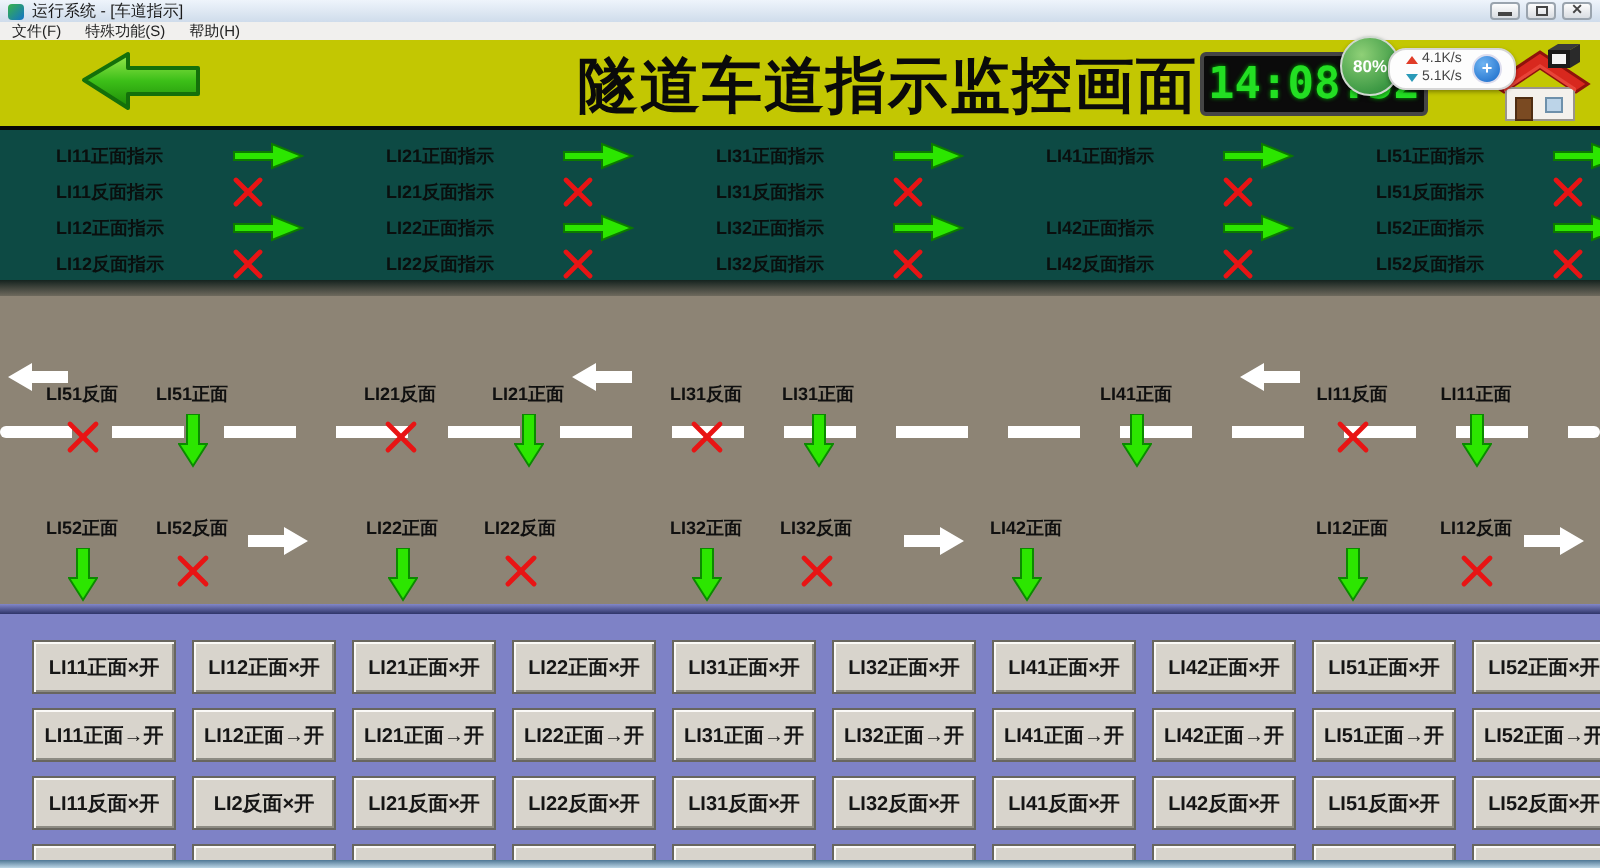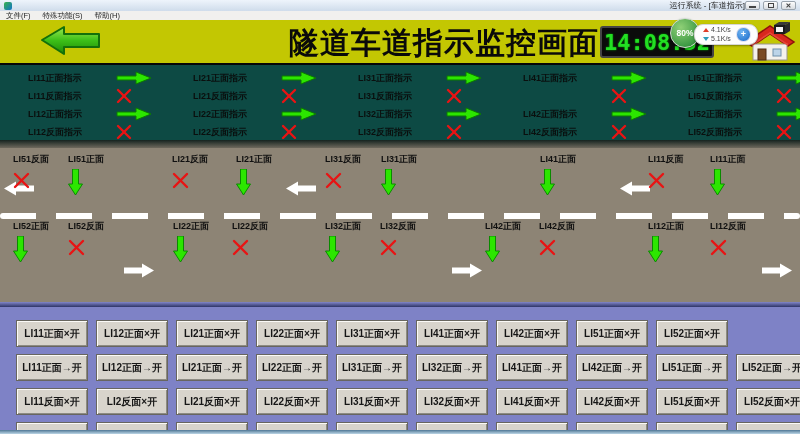--- a/index.html
+++ b/index.html
@@ -4,21 +4,21 @@
 <style>
   html,body{margin:0;padding:0;}
   body{font-family:"Liberation Sans",sans-serif;}
   #screen{position:relative;width:800px;height:434px;overflow:hidden;background:#c3c702;}
 
   
   .titlebar{position:absolute;top:0;left:0;right:0;height:11px;
     background:linear-gradient(#eef4fb,#cfdcEB);border-bottom:1px solid #98a7b8;
     display:flex;align-items:center;font-size:8px;color:#1a1a1a;}
   .app-icon{width:8px;height:8px;margin:0 4px 0 4px;background:linear-gradient(135deg,#38b24a,#1273c8);border-radius:2px;}
-  .win-title{flex:1;line-height:11px;text-align:right;}
+  .win-title{flex:1;line-height:11px;}
   .win-btns{display:flex;gap:3px;margin-right:4px;}
   .win-btn{width:15px;height:9px;background:linear-gradient(#fdfdfd,#d9dde2);border:1px solid #9aa4ae;border-radius:2px;
     display:flex;align-items:center;justify-content:center;box-sizing:border-box;cursor:pointer;}
   .glyph-min{width:7px;height:2px;background:#444;margin-top:3px;}
   .glyph-restore{width:6px;height:5px;border:1px solid #444;box-sizing:border-box;}
   .glyph-close{font-size:7px;line-height:7px;color:#444;font-weight:bold;}
 
   
   .menubar{position:absolute;top:11px;left:0;right:0;height:9px;background:#f1f0ee;border-bottom:1px solid #d8d6d2;
     display:flex;gap:12px;align-items:center;padding-left:6px;font-size:7.5px;color:#222;}
@@ -57,21 +57,21 @@
   .status-icon{margin-left:4px;display:flex;align-items:center;}
   .status-cell .s-arrow,.status-cell .s-x{display:none;}
   .status-cell.state-arrow .s-arrow{display:block;}
   .status-cell.state-x .s-x{display:block;}
   .road-top-edge{position:absolute;top:140px;left:0;right:0;height:8px;background:linear-gradient(#15231f,#6e695d);}
 
   
   .road{position:absolute;top:148px;left:0;right:0;height:154px;background:#8d8475;}
   .center-line{position:absolute;top:65px;left:0;right:0;height:6px;
     background:repeating-linear-gradient(90deg,#fff 0 36px,rgba(0,0,0,0) 36px 56px);border-radius:3px;}
-  .road-sign{position:absolute;width:56px;display:flex;flex-direction:column;align-items:flex-start;}
+  .road-sign{position:absolute;width:56px;display:flex;flex-direction:column;align-items:center;margin-top:38px;}
   .road-sign.lane-top{top:5px;}
   .road-sign.lane-bottom{top:72px;}
   .road-label{font-size:9px;font-weight:bold;color:#101010;white-space:nowrap;}
   .road-icon{margin-top:3px;height:28px;display:flex;align-items:flex-start;justify-content:center;}
   .road-sign .i-down,.road-sign .i-x{display:none;}
   .road-sign.state-down .i-down{display:block;}
   .road-sign.state-x .i-x{display:block;margin-top:3px;}
   .white-arrow{position:absolute;}
   .white-arrow.lane-top{top:33px;}
   .white-arrow.lane-bottom{top:115px;}
@@ -536,30 +536,20 @@
   </div>
       <div class="road-sign lane-bottom state-down" style="left: 485px;">
     <span class="road-label">LI42正面</span>
     <span class="road-icon">
       <svg class="i-down" width="15" height="27" viewBox="0 0 15 27">
         <polygon points="4.5,0 10.5,0 10.5,15 14.5,15 7.5,26 0.5,15 4.5,15" fill="#2ce600" stroke="#0b8a00" stroke-width="1"></polygon>
       </svg>
 
     </span>
   </div>
-      <div class="road-sign lane-bottom state-x" style="left: 539px;">
-    <span class="road-label">LI42反面</span>
-    <span class="road-icon">
-
-      <svg class="i-x" width="17" height="17" viewBox="0 0 17 17">
-        <line x1="2" y1="2" x2="15" y2="15" stroke="#e81414" stroke-width="2.4" stroke-linecap="round"></line>
-        <line x1="15" y1="2" x2="2" y2="15" stroke="#e81414" stroke-width="2.4" stroke-linecap="round"></line>
-      </svg>
-    </span>
-  </div>
       <div class="road-sign lane-bottom state-down" style="left: 648px;">
     <span class="road-label">LI12正面</span>
     <span class="road-icon">
       <svg class="i-down" width="15" height="27" viewBox="0 0 15 27">
         <polygon points="4.5,0 10.5,0 10.5,15 14.5,15 7.5,26 0.5,15 4.5,15" fill="#2ce600" stroke="#0b8a00" stroke-width="1"></polygon>
       </svg>
 
     </span>
   </div>
       <div class="road-sign lane-bottom state-x" style="left: 710px;">
@@ -581,20 +571,21 @@
     </div>
 
   <div class="divider-navy"></div>
   <div class="btn-panel">
       <div class="btn-row r0">
         <button class="ctl-btn">LI11正面×开</button>
         <button class="ctl-btn">LI12正面×开</button>
         <button class="ctl-btn">LI21正面×开</button>
         <button class="ctl-btn">LI22正面×开</button>
         <button class="ctl-btn">LI31正面×开</button>
+        <button class="ctl-btn">LI32正面×开</button>
         <button class="ctl-btn">LI41正面×开</button>
         <button class="ctl-btn">LI42正面×开</button>
         <button class="ctl-btn">LI51正面×开</button>
         <button class="ctl-btn">LI52正面×开</button>
       </div>
       <div class="btn-row r1">
         <button class="ctl-btn">LI11正面→开</button>
         <button class="ctl-btn">LI12正面→开</button>
         <button class="ctl-btn">LI21正面→开</button>
         <button class="ctl-btn">LI22正面→开</button>

